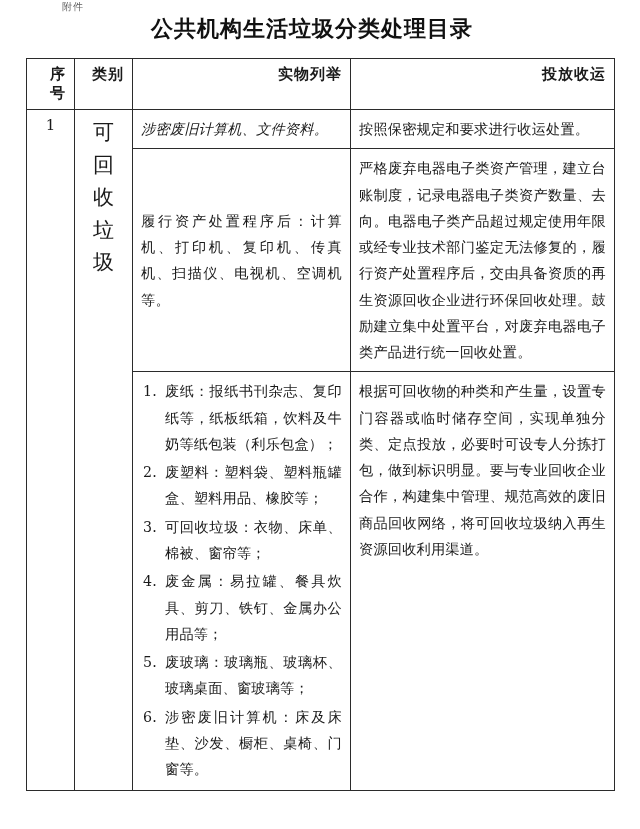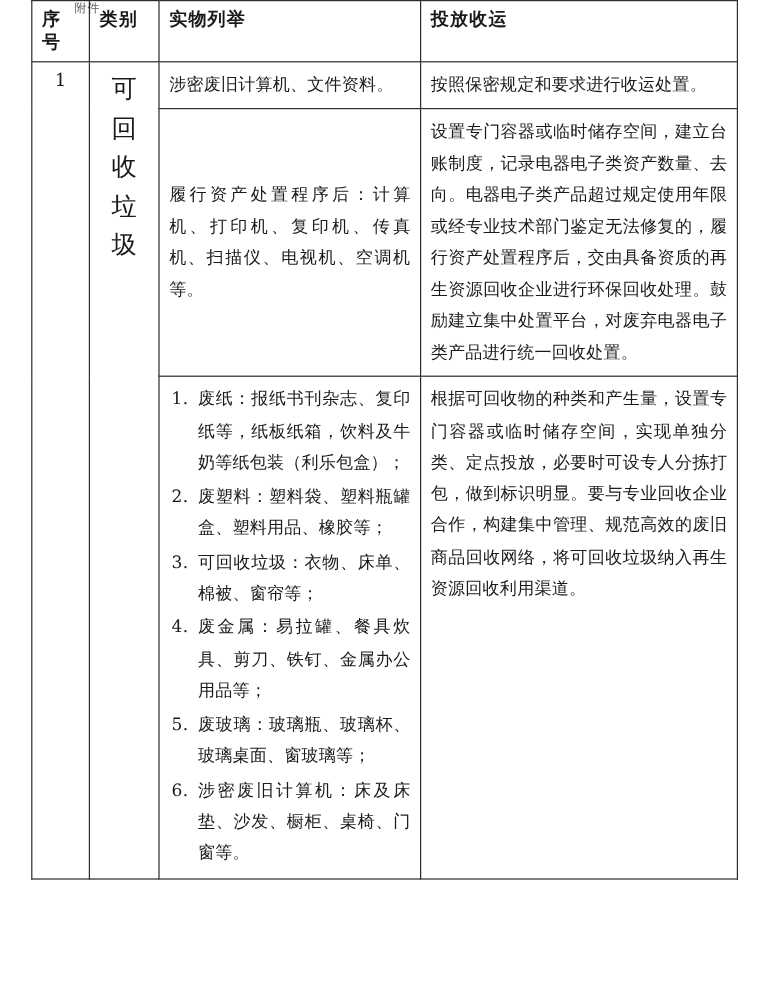--- a/index.html
+++ b/index.html
@@ -48,21 +48,21 @@
     margin: 0 auto;
     table-layout: fixed;
     font-family: "DejaVu Serif", "Liberation Serif", serif;
   }
   table.catalog td, table.catalog th {
     border: 1px solid #2b2b2b;
     vertical-align: top;
     padding: 6px 8px;
   }
   thead th {
-    text-align: left;
+    text-align: right;
     vertical-align: middle;
     font-weight: bold;
     font-size: 15px;
     height: 30px;
     letter-spacing: 1px;
     padding: 4px 2px;
   }
   col.c-no { width: 48px; }
   col.c-cat { width: 58px; }
   col.c-items { width: 218px; }
@@ -116,32 +116,33 @@
     text-align: justify;
   }
   ol.item-list > li::before {
     content: counter(li) ".";
     position: absolute;
     left: -22px;
     width: 18px;
     text-align: left;
     font-family: "DejaVu Serif", "Liberation Serif", serif;
   }
-  .row-secret .items-cell { vertical-align: middle; }
+  .row-secret .items-cell { vertical-align: middle; font-style: italic; }
   .row-secret .ops-cell { vertical-align: middle; }
   .row-eee .items-cell { vertical-align: middle; }
   .row-eee .ops-cell { vertical-align: top; }
 </style>
 </head>
 <body>
 
 <div class="page">
 
   <div class="corner-mark">附件</div>
 
+  <div class="doc-title">公共机构生活垃圾分类处理目录</div>
 
   <table class="catalog">
     <colgroup>
       <col class="c-no">
       <col class="c-cat">
       <col class="c-items">
       <col class="c-ops">
     </colgroup>
     <thead>
       <tr>
@@ -162,21 +163,21 @@
         </td>
         <td class="ops-cell">
           <p class="para">按照保密规定和要求进行收运处置。</p>
         </td>
       </tr>
       <tr class="row-eee">
         <td class="items-cell">
           <p class="para">履行资产处置程序后：计算机、打印机、复印机、传真机、扫描仪、电视机、空调机等。</p>
         </td>
         <td class="ops-cell">
-          <p class="para">设置专门容器或临时储存空间，建立台账制度，记录电器电子类资产数量、去向。电器电子类产品超过规定使用年限或经专业技术部门鉴定无法修复的，履行资产处置程序后，交由具备资质的再生资源回收企业进行环保回收处理。鼓励建立集中处置平台，对废弃电器电子类产品进行统一回收处置。</p>
+          <p class="para">严格废弃电器电子类资产管理，建立台账制度，记录电器电子类资产数量、去向。电器电子类产品超过规定使用年限或经专业技术部门鉴定无法修复的，履行资产处置程序后，交由具备资质的再生资源回收企业进行环保回收处理。鼓励建立集中处置平台，对废弃电器电子类产品进行统一回收处置。</p>
         </td>
       </tr>
       <tr class="row-recyclables">
         <td class="items-cell">
           <ol class="item-list">
             <li>废纸：报纸书刊杂志、复印纸等，纸板纸箱，饮料及牛奶等纸包装（利乐包盒）；</li>
             <li>废塑料：塑料袋、塑料瓶罐盒、塑料用品、橡胶等；</li>
             <li>可回收垃圾：衣物、床单、棉被、窗帘等；</li>
             <li>废金属：易拉罐、餐具炊具、剪刀、铁钉、金属办公用品等；</li>
             <li>废玻璃：玻璃瓶、玻璃杯、玻璃桌面、窗玻璃等；</li>

